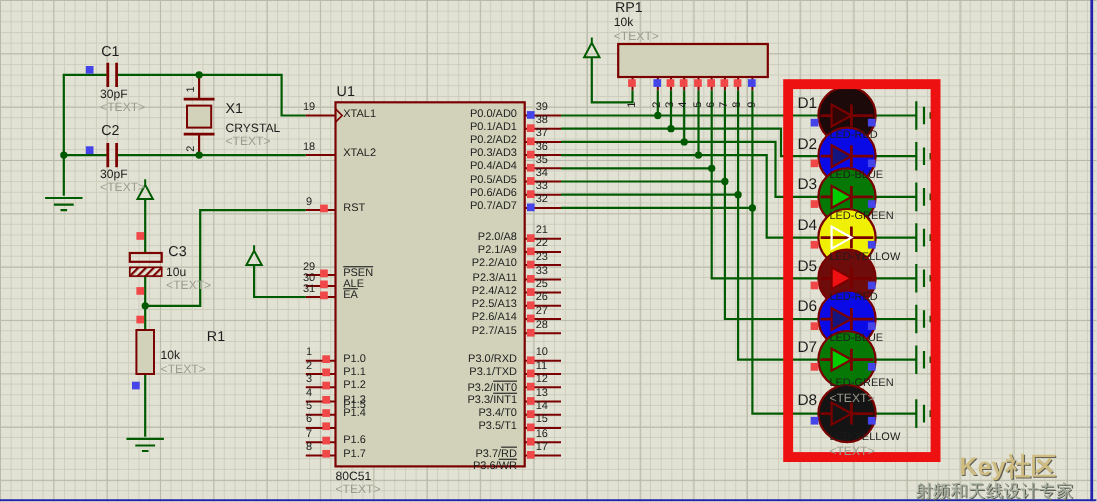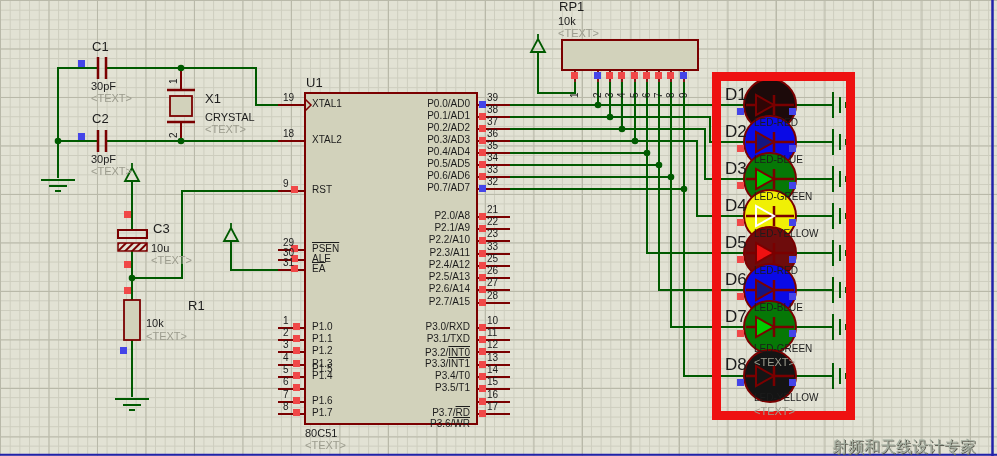--- a/index.html
+++ b/index.html
@@ -12,29 +12,29 @@
       linear-gradient(#cdcdbe 1px, transparent 1px),
       linear-gradient(90deg,#cdcdbe 1px, transparent 1px);
     background-size:48.5px 48.5px,48.5px 48.5px,9.7px 9.7px,9.7px 9.7px;}
   svg{position:absolute;left:0;top:0;}
   .t{position:absolute;white-space:nowrap;color:#1c1c1c;line-height:1;}
   .ref{font-size:13px;}
   .val{font-size:11px;}
   .ph{font-size:11px;color:#9c9c8e;}
   .pn{font-size:10px;}
   .pl{font-size:10px;}
-  .numL{left:283px;width:22px;text-align:left;}
+  .numL{left:270px;width:22px;text-align:center;}
   .nameR{left:340px;width:130px;text-align:right;}
   .ovl{text-decoration:overline;}
   .sq{position:absolute;width:7px;height:7px;}
   .red{background:#f04848;}
   .blue{background:#4444e8;}
   .vnum{position:absolute;width:12px;height:12px;font-size:10px;color:#1c1c1c;
         transform:rotate(-90deg);transform-origin:center;}
-  .dref{font-size:17px;}
+  .dref{font-size:14px;}
   .wm1{position:absolute;left:834px;top:398px;font-size:27px;font-weight:bold;
        color:#b22a2a;opacity:.82;letter-spacing:1px;}
   .wm1b{position:absolute;left:872px;top:409px;font-size:23px;font-weight:bold;
        color:#cdb97a;opacity:.9;text-shadow:1px 1px 0 #55524a;}
   .wm2{position:absolute;left:832px;top:437px;font-size:16px;color:#a2ac9e;
        text-shadow:1px 1px 0 #5d5d52;}
 </style>
 </head>
 <body>
 
@@ -366,15 +366,16 @@
 <div class="t pl" style="left:754px;top:266px">LED-RED</div>
 <div class="t dref" style="left:725px;top:271px">D6</div>
 <div class="t pl" style="left:754px;top:303px">LED-BLUE</div>
 <div class="t dref" style="left:725px;top:308px">D7</div>
 <div class="t pl" style="left:754px;top:344px">LED-GREEN</div>
 <div class="t ph" style="left:754px;top:357px">&lt;TEXT&gt;</div>
 <div class="t dref" style="left:725px;top:356px">D8</div>
 <div class="t pl" style="left:754px;top:393px">LED-YELLOW</div>
 <div class="t ph" style="left:754px;top:406px">&lt;TEXT&gt;</div>
 
+<div class="wm1b">Key社区</div>
 <div class="wm2">射频和天线设计专家</div>
 
 </div>
 
 </body></html>

